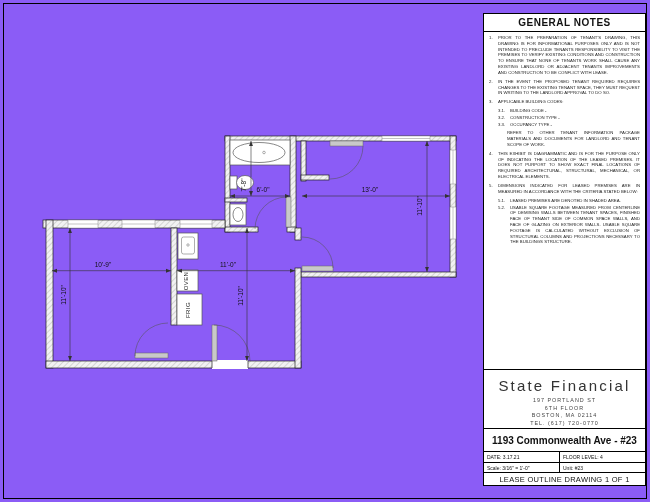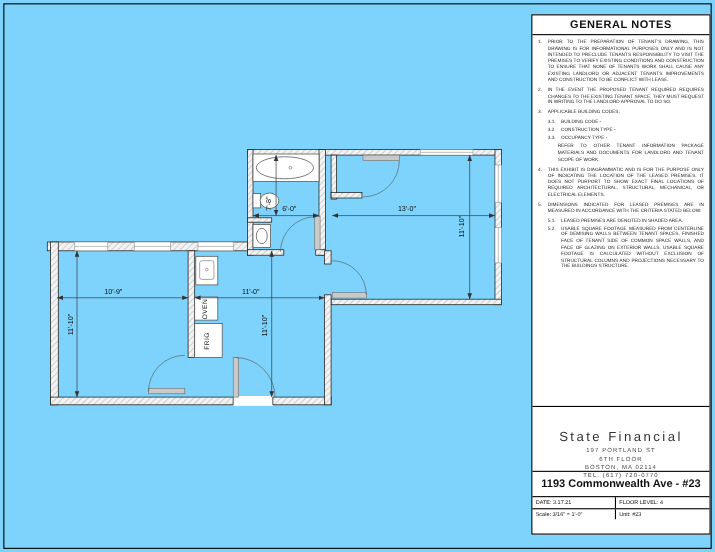--- a/index.html
+++ b/index.html
@@ -1,33 +1,33 @@
 <!DOCTYPE html>
 <html><head>
 <meta charset="utf-8">
 <style>
   html,body{margin:0;padding:0;background:#e8e8e8;}
-  .page{position:relative;width:650px;height:502px;background:#7dd3fc;overflow:hidden;
+  .page{position:relative;width:650px;height:502px;background:#8b5cf6;overflow:hidden;
         font-family:"Liberation Sans",sans-serif;color:#111;}
   .page-border{position:absolute;left:3px;top:3px;right:3px;bottom:3px;border:1px solid #000;}
 
   
   .panel{position:absolute;left:483px;top:13px;width:163px;height:473px;background:#fff;
          border:1.5px solid #000;box-sizing:border-box;}
   .panel-header{height:17px;border-bottom:1.5px solid #000;text-align:center;font-weight:bold;
          font-size:10px;letter-spacing:.5px;line-height:17px;}
   .notes{position:absolute;top:21px;left:5px;right:5px;font-size:4.3px;line-height:1.35;color:#222;}
   .note{display:flex;margin-bottom:3.2px;text-align:justify;}
   .note .num{width:9px;flex:none;}
   .note.sub{padding-left:9px;margin-bottom:1px;}
   .note.sub .num{width:12px;}
   .note.cont{padding-left:18px;margin-top:2.5px;}
   .sf{position:absolute;top:355px;left:0;width:100%;height:59px;border-top:1.5px solid #000;
       text-align:center;box-sizing:border-box;}
-  .sf-name{margin-top:20px;font-size:12px;letter-spacing:2.2px;color:#333;}
+  .sf-name{margin-top:7px;font-size:15px;letter-spacing:2.2px;color:#333;}
   .sf-addr{margin-top:3px;font-size:5.4px;letter-spacing:1px;color:#444;line-height:1.4;}
   .ptitle{position:absolute;top:414px;left:0;width:100%;height:23px;border-top:1.5px solid #000;
       text-align:center;font-weight:bold;font-size:10px;line-height:23px;box-sizing:border-box;}
   .ptable{position:absolute;top:437px;left:0;width:100%;height:21px;border-top:1.5px solid #000;
       box-sizing:border-box;font-size:5px;color:#111;}
   .prow{height:10.2px;display:flex;box-sizing:border-box;}
   .prow + .prow{border-top:1px solid #000;}
   .pcell{flex:none;width:75px;padding:2px 0 0 3px;box-sizing:border-box;white-space:nowrap;}
   .pcell.right{flex:1;border-left:1px solid #000;}
   .pfooter{position:absolute;top:458px;left:0;width:100%;bottom:0;border-top:1.5px solid #000;
@@ -217,14 +217,15 @@
       <div class="prow">
         <div class="pcell">DATE: 3.17.21</div>
         <div class="pcell right">FLOOR LEVEL: 4</div>
       </div>
       <div class="prow">
         <div class="pcell">Scale:  3/16" = 1'-0"</div>
         <div class="pcell right">Unit: #23</div>
       </div>
     </div>
 
+    <div class="pfooter">LEASE OUTLINE DRAWING 1 OF 1</div>
   </div>
 </div>
 
 </body></html>

